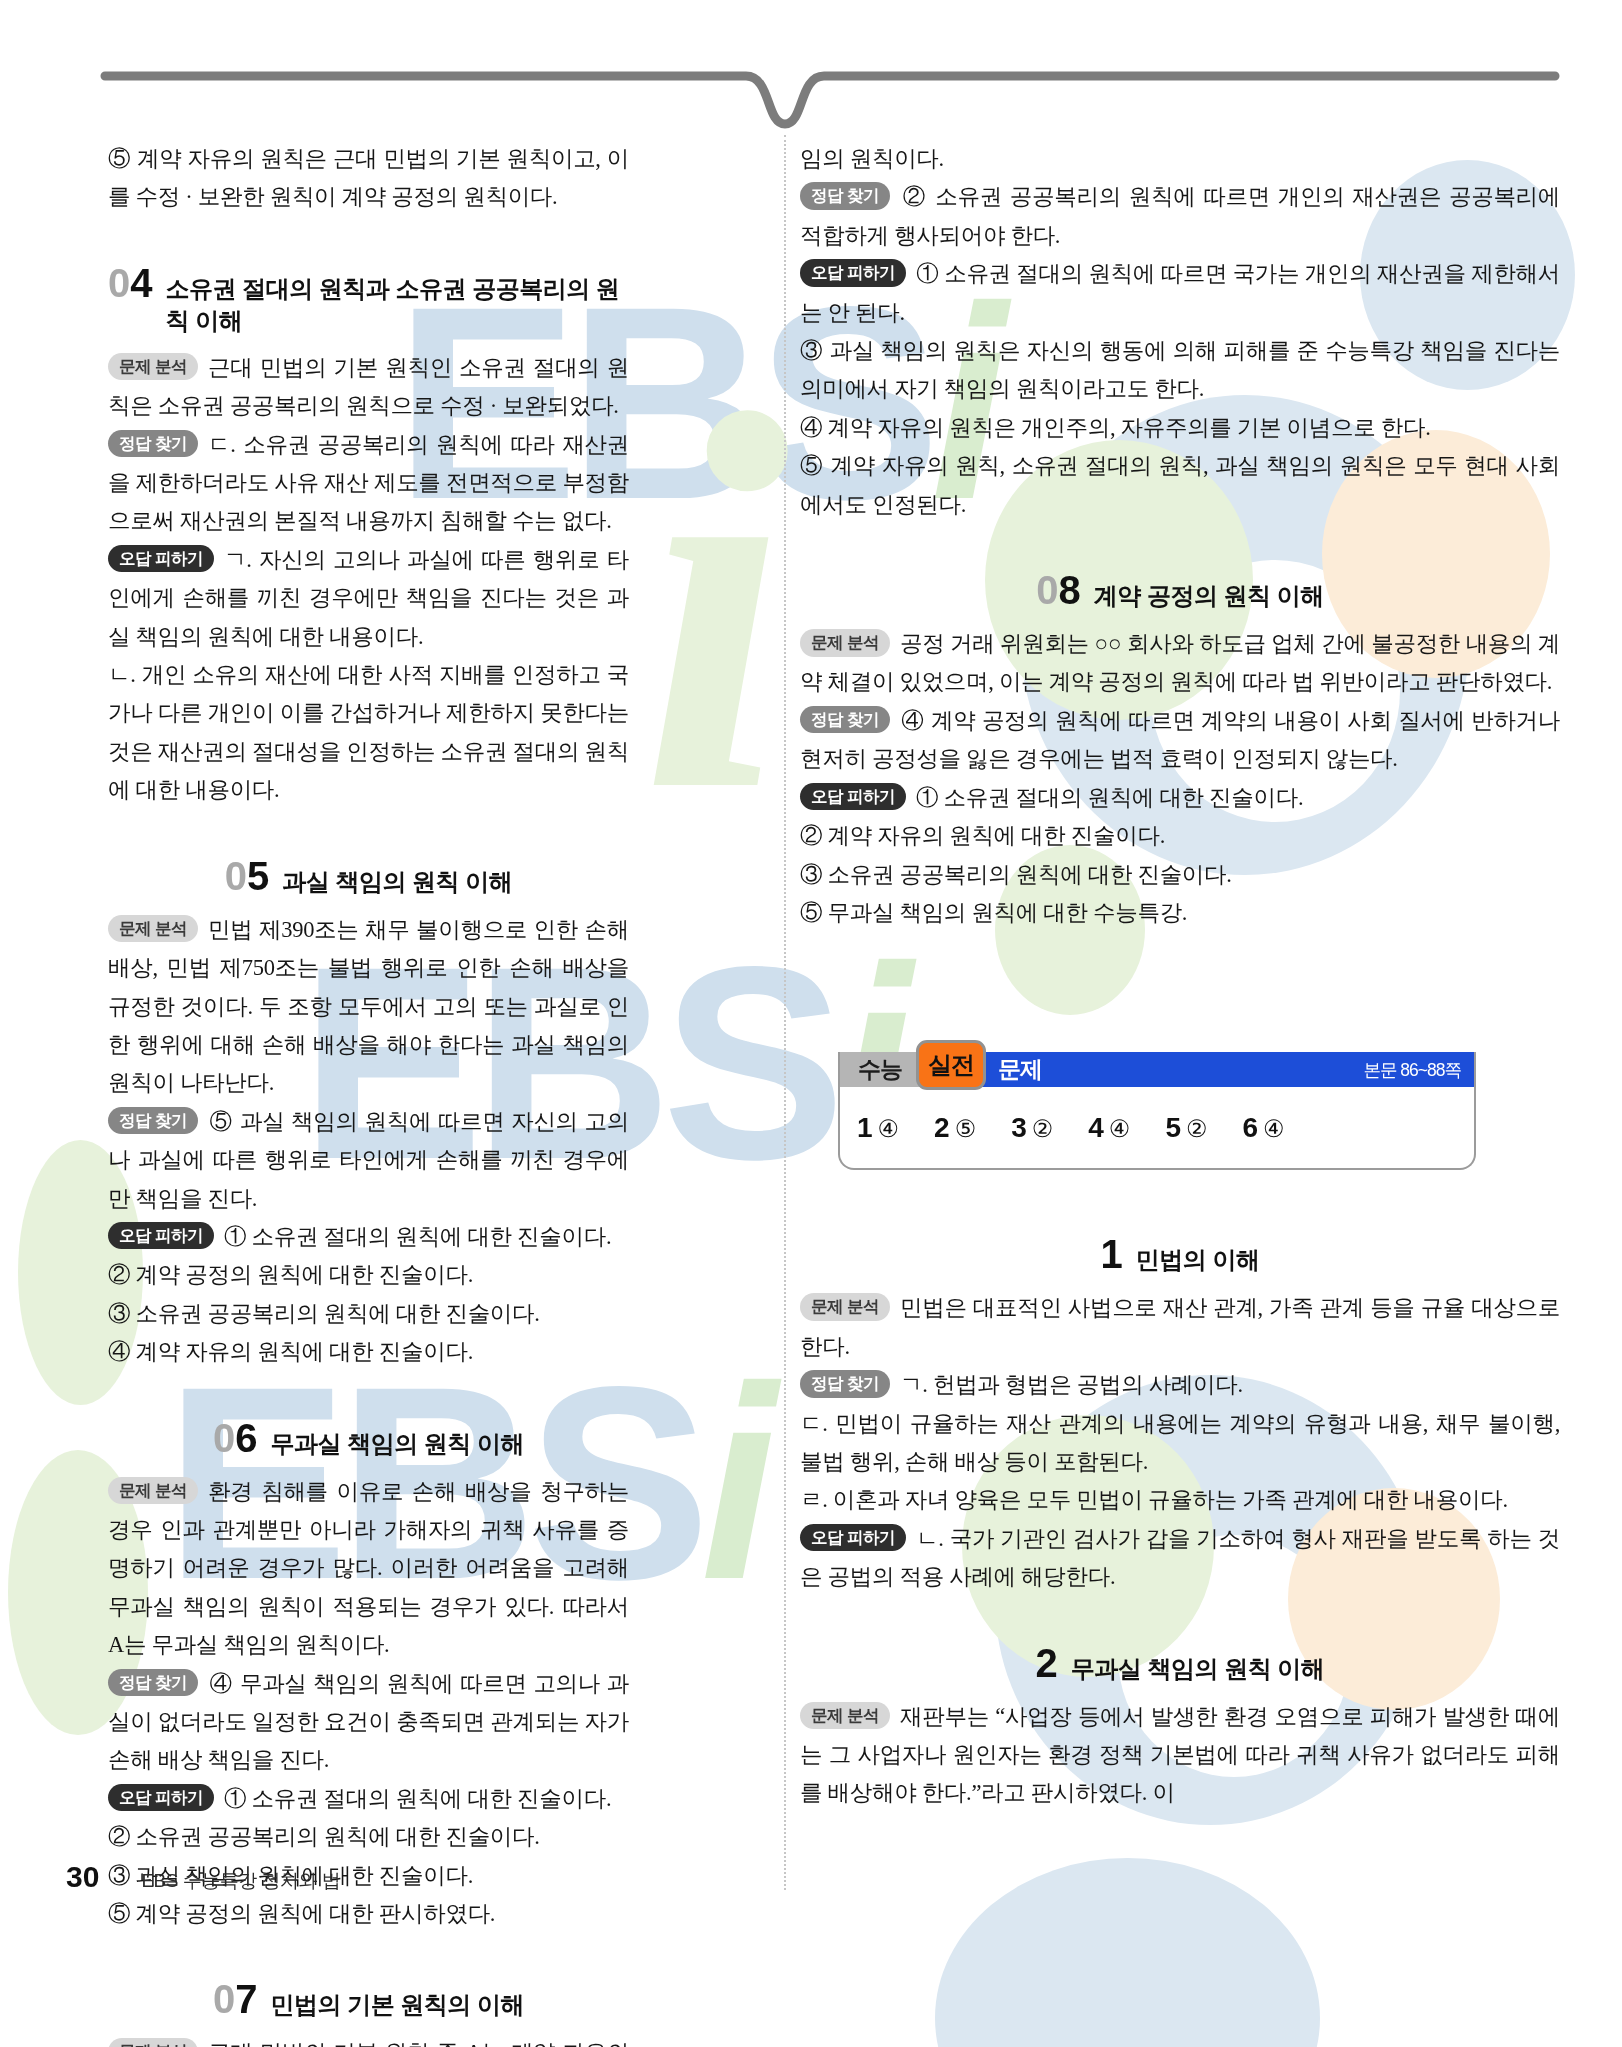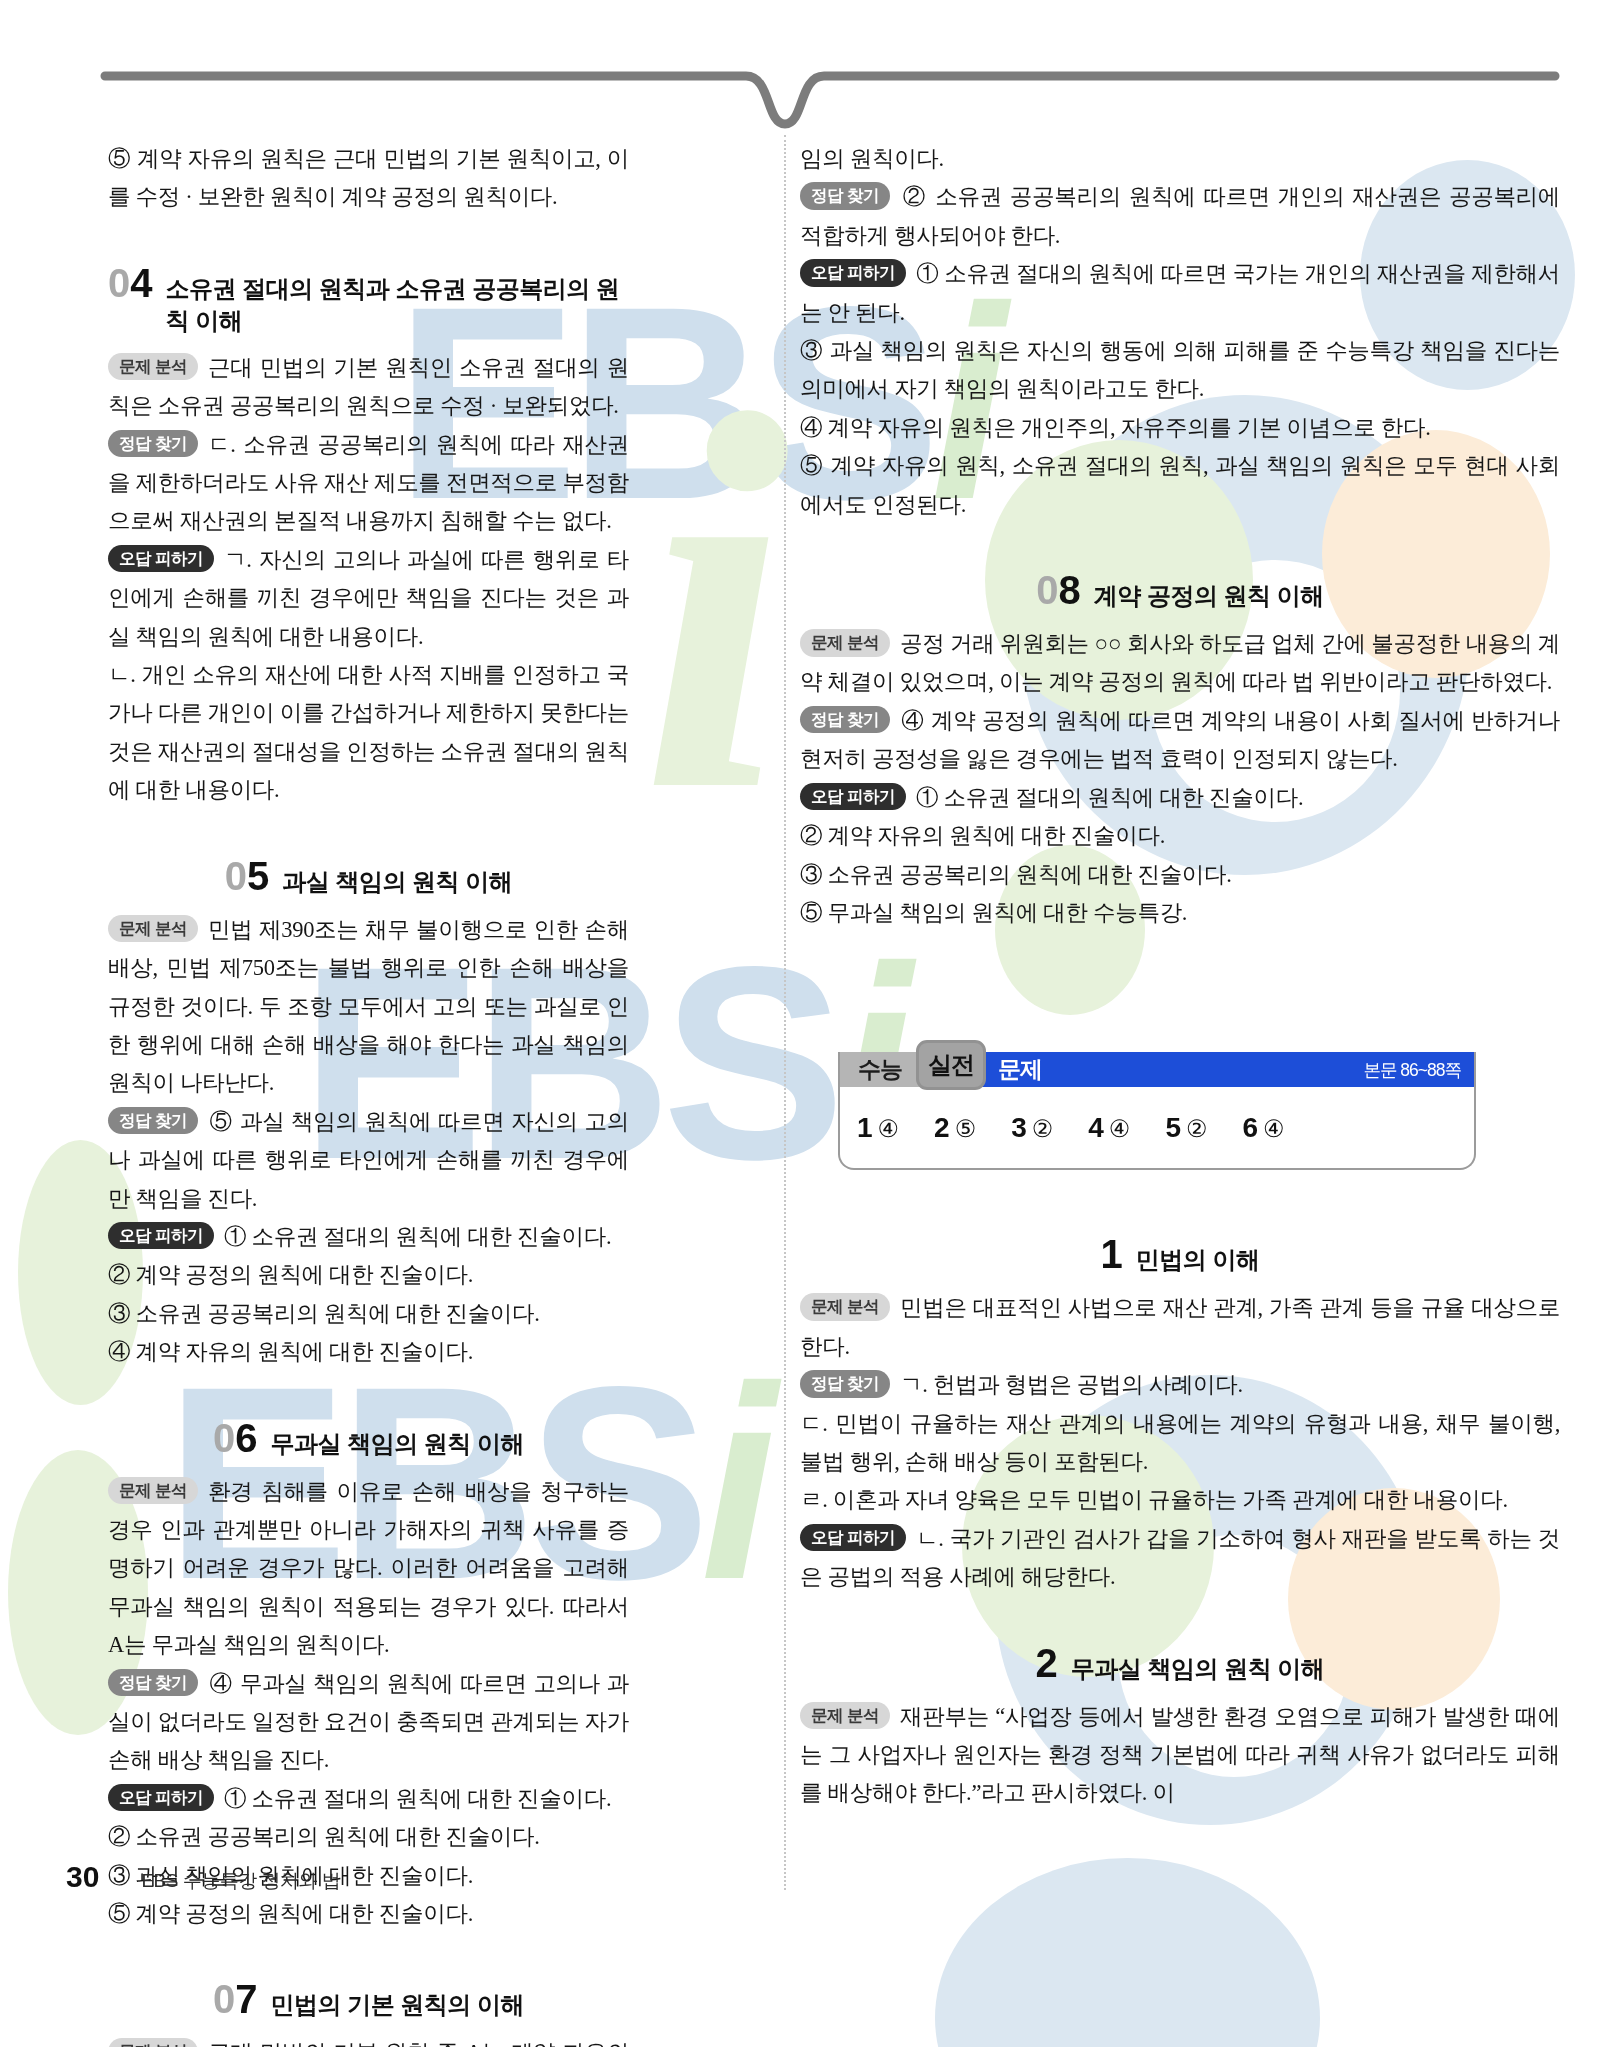--- a/index.html
+++ b/index.html
@@ -40,21 +40,21 @@
   .badge-correct{background:var(--badge-correct-bg);color:#ffffff;}
   .badge-wrong{background:var(--badge-wrong-bg);color:#ffffff;}
 
   
   .answer-strip{margin:120px 0 62px 38px;width:634px;border:2px solid #9b9b9b;
                 border-top:none;border-radius:0 0 16px 16px;background:#ffffff;position:relative;}
   .strip-bar{display:flex;align-items:stretch;height:35px;
              font-family:"Liberation Sans","DejaVu Sans",sans-serif;}
   .strip-bar-left{background:#b5b5b5;display:flex;align-items:center;padding:0 20px 0 18px;
                   color:#1c1c1c;font-weight:bold;font-size:23px;letter-spacing:-1px;}
-  .strip-badge{background:#a3a3a3;border:3px solid #929292;border-radius:11px;
+  .strip-badge{background:#f97316;border:3px solid #929292;border-radius:11px;
                padding:6px 9px;font-weight:bold;font-size:24px;color:#111;
                align-self:center;margin:-10px -6px 0 -6px;position:relative;z-index:2;letter-spacing:-1px;}
   .strip-bar-right{flex:1;background:#1d4ed8;display:flex;align-items:center;
                    padding-left:18px;color:#ffffff;font-weight:bold;font-size:23px;letter-spacing:-1px;}
   .strip-pageref{margin-left:auto;padding-right:13px;font-size:17.5px;font-weight:normal;}
   .strip-answers{display:flex;align-items:center;height:81px;padding-left:17px;}
   .answer-item{display:flex;align-items:baseline;margin-right:35px;}
   .answer-no{font-family:"Liberation Sans","DejaVu Sans",sans-serif;font-weight:bold;font-size:28px;color:#111;}
   .answer-choice{font-size:24px;margin-left:5px;color:#111;}
 
@@ -124,21 +124,21 @@
       <section class="section">
         <h2 class="sec-head">
           <span class="sec-num"><span class="zero">0</span>6</span>
           <span class="sec-title">무과실 책임의 원칙 이해</span>
         </h2>
         <p class="para"><span class="badge badge-analysis">문제 분석</span>환경 침해를 이유로 손해 배상을 청구하는 경우 인과 관계뿐만 아니라 가해자의 귀책 사유를 증명하기 어려운 경우가 많다. 이러한 어려움을 고려해 무과실 책임의 원칙이 적용되는 경우가 있다. 따라서 A는 무과실 책임의 원칙이다.</p>
         <p class="para"><span class="badge badge-correct">정답 찾기</span>④ 무과실 책임의 원칙에 따르면 고의나 과실이 없더라도 일정한 요건이 충족되면 관계되는 자가 손해 배상 책임을 진다.</p>
         <p class="para"><span class="badge badge-wrong">오답 피하기</span>① 소유권 절대의 원칙에 대한 진술이다.</p>
         <p class="para">② 소유권 공공복리의 원칙에 대한 진술이다.</p>
         <p class="para">③ 과실 책임의 원칙에 대한 진술이다.</p>
-        <p class="para">⑤ 계약 공정의 원칙에 대한 진술이다.</p>
+        <p class="para">⑤ 계약 공정의 원칙에 대한 판시하였다.</p>
       </section>
       <section class="section">
         <h2 class="sec-head">
           <span class="sec-num"><span class="zero">0</span>7</span>
           <span class="sec-title">민법의 기본 원칙의 이해</span>
         </h2>
         <p class="para"><span class="badge badge-analysis">문제 분석</span>근대 민법의 기본 원칙 중 A는 계약 자유의 원칙이고, 소유권 절대의 원칙의 수정 · 보완 원칙인 B는 소유권 공공복리의 원칙이며, 과실 책임의 원칙의 수정 · 보완 원칙인 C는 무과실 책</p>
       </section>
     </div>
 

